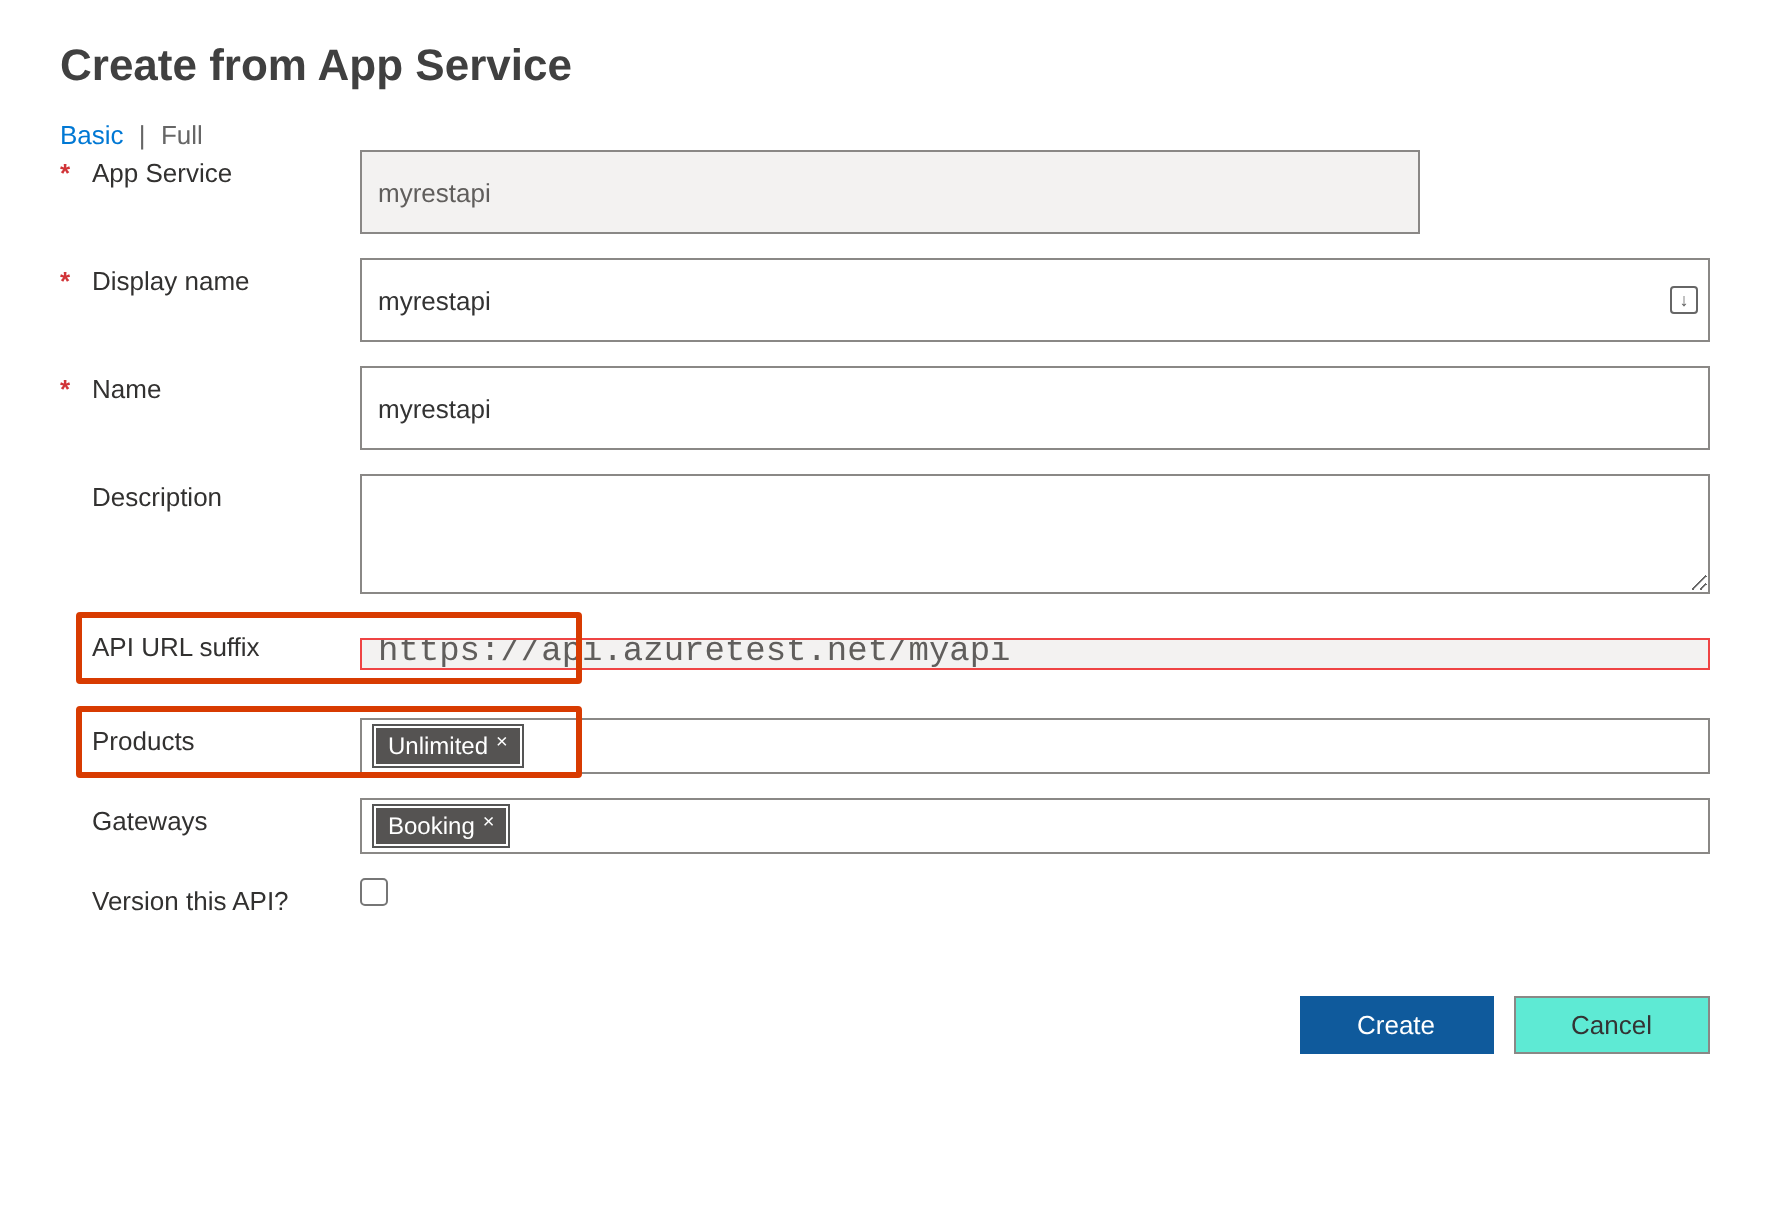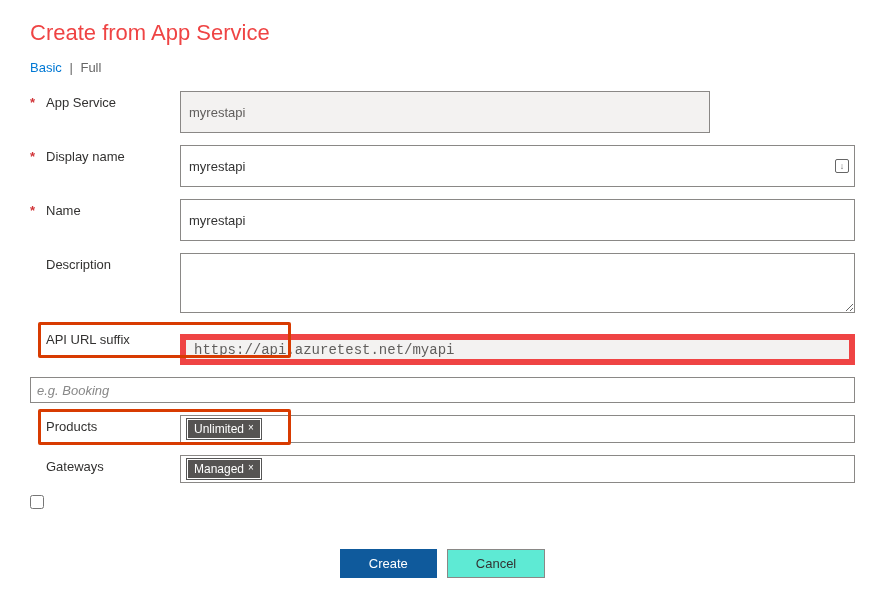--- a/index.html
+++ b/index.html
@@ -6,27 +6,26 @@
     body {
       font-family: "Segoe UI", -apple-system, BlinkMacSystemFont, sans-serif;
       font-size: 13px;
       color: #333;
       background: #fff;
       padding: 20px 30px;
       width: 885px;
     }
     h1 {
       font-size: 22px;
-      font-weight: 400;
-      color: #ef4444;
+      font-weight: 700;
+      color: #404040;
       margin-bottom: 14px;
     }
     .tabs {
       font-size: 13px;
-      margin-bottom: 16px;
       color: #666;
     }
     .tabs a {
       color: #0078d4;
       cursor: pointer;
       text-decoration: none;
     }
     .tabs .sep { margin: 0 4px; color: #666; }
     .form-row {
       display: flex;
@@ -98,27 +97,27 @@
     }
     .sublabel {
       font-size: 12px;
       color: #605e5c;
       margin-bottom: 4px;
       display: block;
     }
     .baseurl-block { margin-top: 6px; }
     .mono-input {
       width: 100%;
-      border: 6px solid #ef4444;
+      border: 1px solid #ef4444;
       padding: 5px 8px;
-      font-size: 14px;
+      font-size: 17px;
       font-family: "Consolas", "Courier New", monospace;
       background: #f3f2f1;
       color: #605e5c;
-      height: 31px;
+      height: 16px;
     }
     .tag-input {
       width: 100%;
       border: 1px solid #8a8886;
       padding: 3px 6px;
       min-height: 26px;
       display: flex;
       align-items: center;
       gap: 4px;
       flex-wrap: wrap;
@@ -161,21 +160,21 @@
     }
     .highlight-box {
       position: absolute;
       border: 3px solid #d83b01;
       pointer-events: none;
       border-radius: 2px;
     }
     .button-bar {
       margin-top: 40px;
       display: flex;
-      justify-content: center;
+      justify-content: flex-end;
       gap: 10px;
     }
     .btn {
       padding: 6px 28px;
       font-size: 13px;
       border: 1px solid #8a8886;
       cursor: pointer;
       font-family: inherit;
     }
     .btn-primary {
@@ -247,25 +246,20 @@
     <span class="label-text">API URL suffix</span>
   </div>
   <div class="field-col">
     <div class="baseurl-block">
       <input type="text" class="mono-input" readonly="" value="https://api.azuretest.net/myapi" style="">
     </div>
   </div>
 </div>
 
 <div class="form-row">
-  <div class="field-col">
-    <div class="tag-input">
-      <input type="text" placeholder="e.g. Booking" style="">
-    </div>
-  </div>
 </div>
 
 <div class="form-row">
   <div class="highlight-box" style="left:8px; top:-6px; width:253px; height:36px;"></div>
   <div class="label-col">
     <span class="req"></span>
     <span class="label-text">Products</span>
   </div>
   <div class="field-col">
     <div class="tag-input">
@@ -279,29 +273,33 @@
 </div>
 
 <div class="form-row">
   <div class="label-col">
     <span class="req"></span>
     <span class="label-text">Gateways</span>
   </div>
   <div class="field-col">
     <div class="tag-input">
       <span class="chip">
-        <span>Managed</span>
+        <span>Booking</span>
         <span class="x">×</span>
       </span>
       <input type="text" style="">
     </div>
   </div>
 </div>
 
 <div class="form-row">
+  <div class="label-col">
+    <span class="req"></span>
+    <span class="label-text">Version this API?</span>
+  </div>
   <div class="field-col checkbox-row">
     <input type="checkbox" style="">
   </div>
 </div>
 
 <div class="button-bar">
   <button class="btn btn-primary">Create</button>
   <button class="btn btn-default">Cancel</button>
 </div>
 

